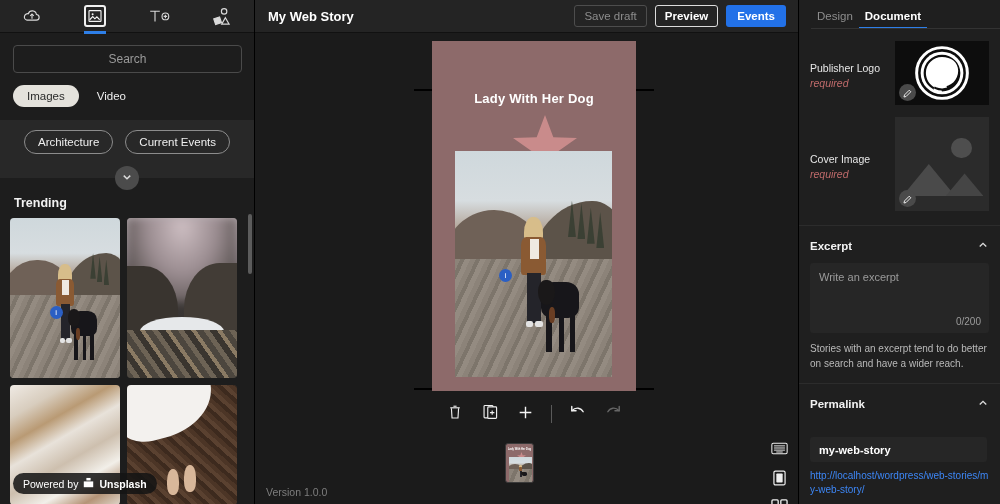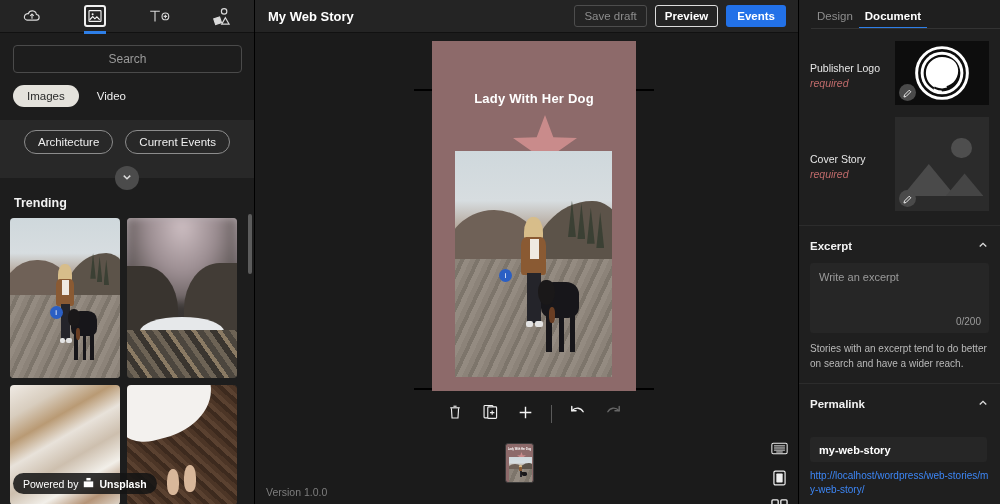--- a/index.html
+++ b/index.html
@@ -515,21 +515,21 @@
               <svg width="9" height="9" viewBox="0 0 12 12" fill="none" stroke="#f0f0f0" stroke-width="1.3">
                 <path d="M8.3 1.6l2.1 2.1-6.3 6.3-2.8.7.7-2.8z"></path>
               </svg>
             </span>
           </div>
         </div>
       </div>
 
       <div class="doc-row" style="margin-bottom:0">
         <div class="doc-label">
-          <span class="t">Cover Story</span>
+          <span class="t">Cover Image</span>
           <span class="req">required</span>
         </div>
         <div class="doc-media cover">
           <div class="cover-ph">
             <div class="sun"></div>
               <div class="mtn1"></div>
               <div class="mtn2"></div>
           </div>
           <div class="pencil-fab">
             <span>

